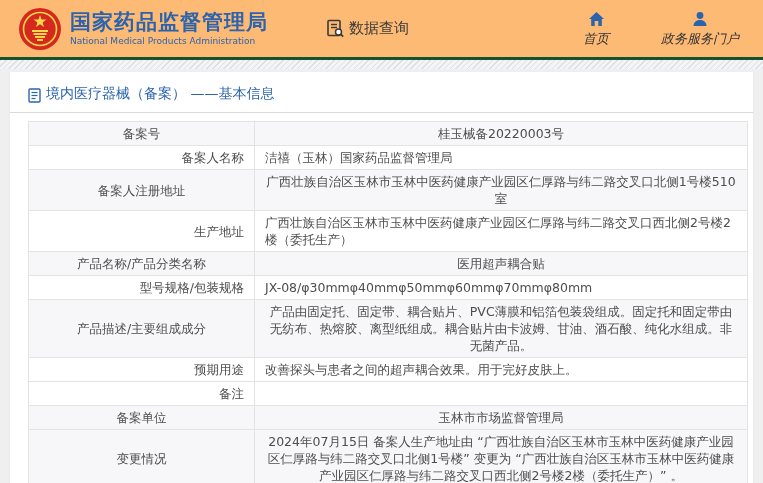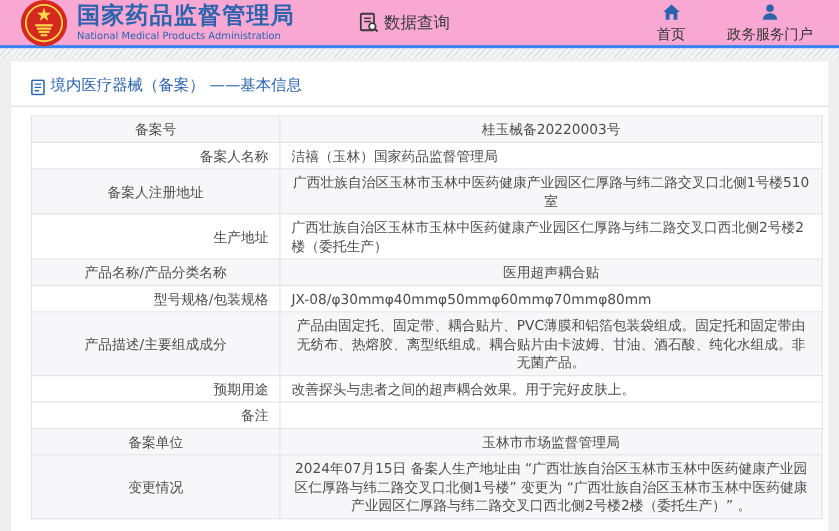--- a/index.html
+++ b/index.html
@@ -6,38 +6,38 @@
   body{
     width:763px;height:483px;overflow:hidden;
     background:#efefef;
     font-family:"DejaVu Sans","Liberation Sans",sans-serif;
     -webkit-font-smoothing:antialiased;
   }
   .page{width:763px;height:483px;position:relative;}
 
   
   .site-header{
-    height:44px;background:#f9a8d4;border-bottom:3px solid #3b82f6;
+    height:60px;background:#fdba74;border-bottom:3px solid #14532d;
     display:flex;align-items:center;padding:0 0 0 18px;box-sizing:border-box;
   }
   .logo-wrap{display:flex;align-items:center;cursor:pointer;}
   .emblem{width:44px;height:44px;flex:0 0 auto;}
   .org-names{margin-left:8px;line-height:1.1;}
   .org-zh{font-size:21px;font-weight:bold;color:#2b64ad;letter-spacing:1px;}
   .org-en{font-size:9px;color:#2b64ad;margin-top:3px;}
   .data-query{
     display:flex;align-items:flex-start;margin-left:58px;cursor:pointer;
     font-size:15px;color:#3a3a3a;font-weight:500;
   }
   .data-query svg{margin-right:4px;}
   .header-spacer{flex:1;}
   .top-nav{display:flex;align-items:center;margin-right:24px;}
   .nav-item{
     display:flex;flex-direction:column;align-items:center;justify-content:center;
-    margin-left:38px;cursor:pointer;font-size:13px;color:#333;
+    margin-left:52px;cursor:pointer;font-size:13px;color:#333;font-style:italic;
   }
   .nav-item .nav-ico{height:18px;display:flex;align-items:flex-end;margin-bottom:3px;}
 
   
   .hatch-strip{
     height:9px;width:100%;
     background:#f3f4f5 repeating-linear-gradient(135deg, rgba(120,130,140,0.18) 0 1px, transparent 1px 4px);
   }
 
   

